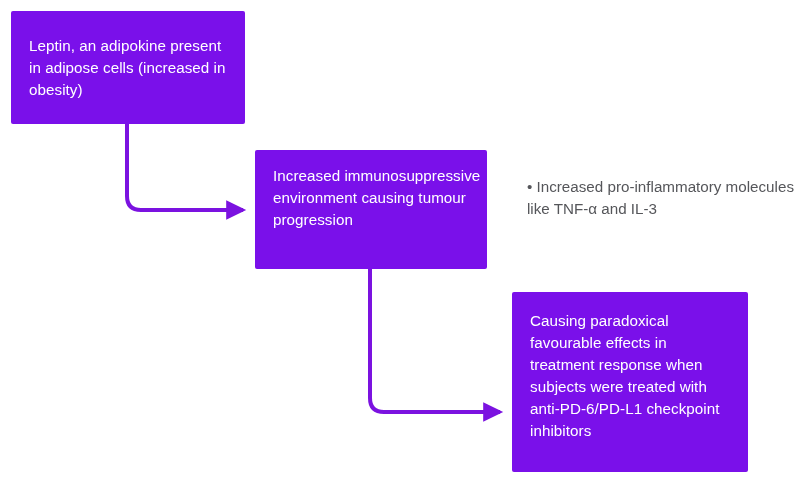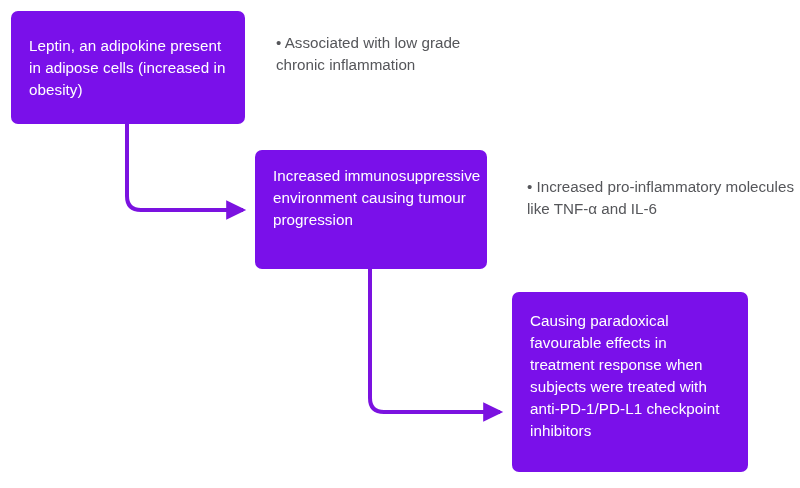--- a/index.html
+++ b/index.html
@@ -15,21 +15,21 @@
     position: relative;
     width: 800px;
     height: 488px;
     background: #ffffff;
     overflow: hidden;
   }
   .node {
     position: absolute;
     box-sizing: border-box;
     background: #7a10ea;
-    border-radius: 7px;
+    border-radius: 2px;
     color: #ffffff;
     font-size: 15.2px;
     line-height: 22px;
     letter-spacing: 0.05px;
     white-space: pre-line;
     display: block;
   }
   #node-leptin {
     left: 11px;
     top: 11px;
@@ -89,19 +89,18 @@
       </marker>
     </defs>
     <path d="M 127 124 L 127 196 Q 127 210 141 210 L 243 210" fill="none" stroke="#7b12e0" stroke-width="4" stroke-linecap="butt" marker-end="url(#arrowhead)"></path>
     <path d="M 370 269 L 370 398 Q 370 412 384 412 L 500 412" fill="none" stroke="#7b12e0" stroke-width="4" stroke-linecap="butt" marker-end="url(#arrowhead)"></path>
   </svg>
 
   <div class="node" id="node-leptin">Leptin, an adipokine present in adipose cells (increased in obesity)</div>
 
   <div class="node" id="node-immunosuppression">Increased immunosuppressive environment causing tumour progression</div>
 
-  <div class="node" id="node-paradoxical">Causing paradoxical favourable effects in treatment response when subjects were treated with anti-PD-1/PD-L1 checkpoint inhibitors</div>
+  <div class="node" id="node-paradoxical">Causing paradoxical favourable effects in treatment response when subjects were treated with anti-PD-6/PD-L1 checkpoint inhibitors</div>
 
-  <div class="annotation" id="annotation-inflammation">• Associated with low grade chronic inflammation</div>
 
-  <div class="annotation" id="annotation-cytokines">• Increased pro-inflammatory molecules like TNF-α and IL-6</div>
+  <div class="annotation" id="annotation-cytokines">• Increased pro-inflammatory molecules like TNF-α and IL-3</div>
 
 </div>
 
 </body></html>

